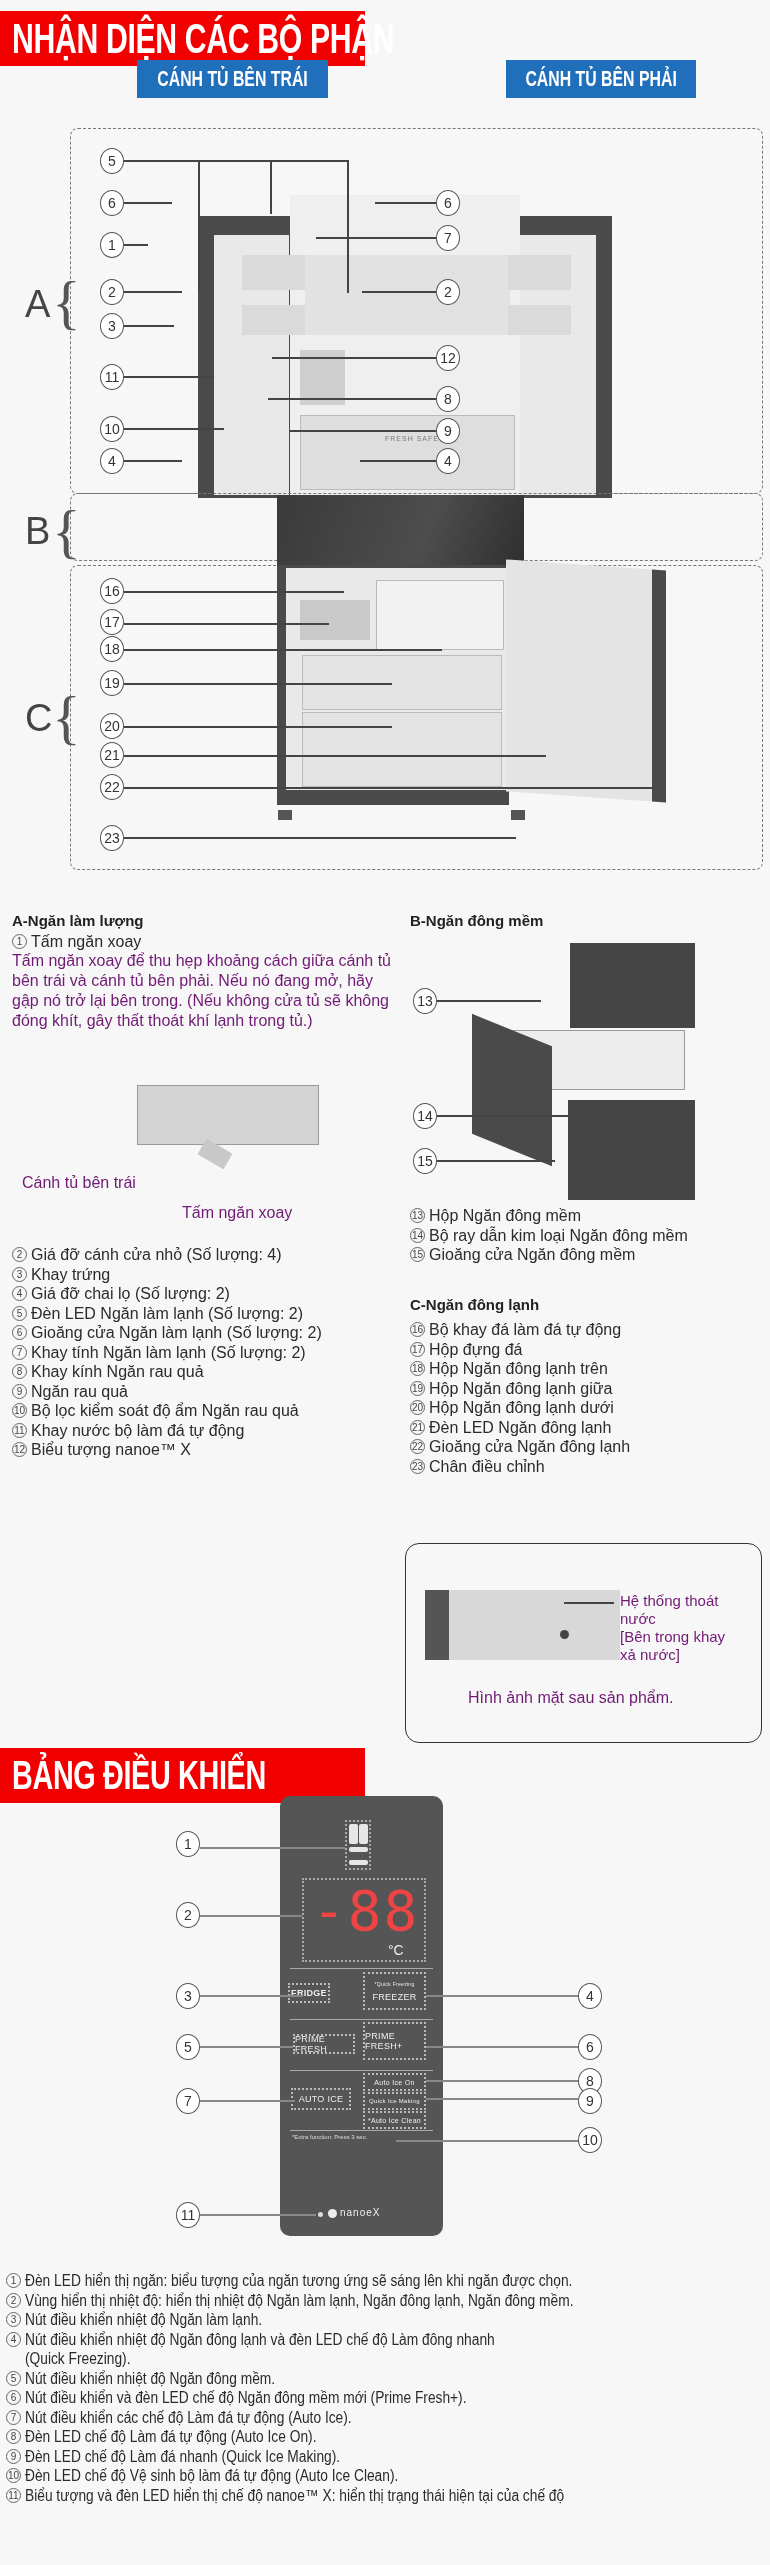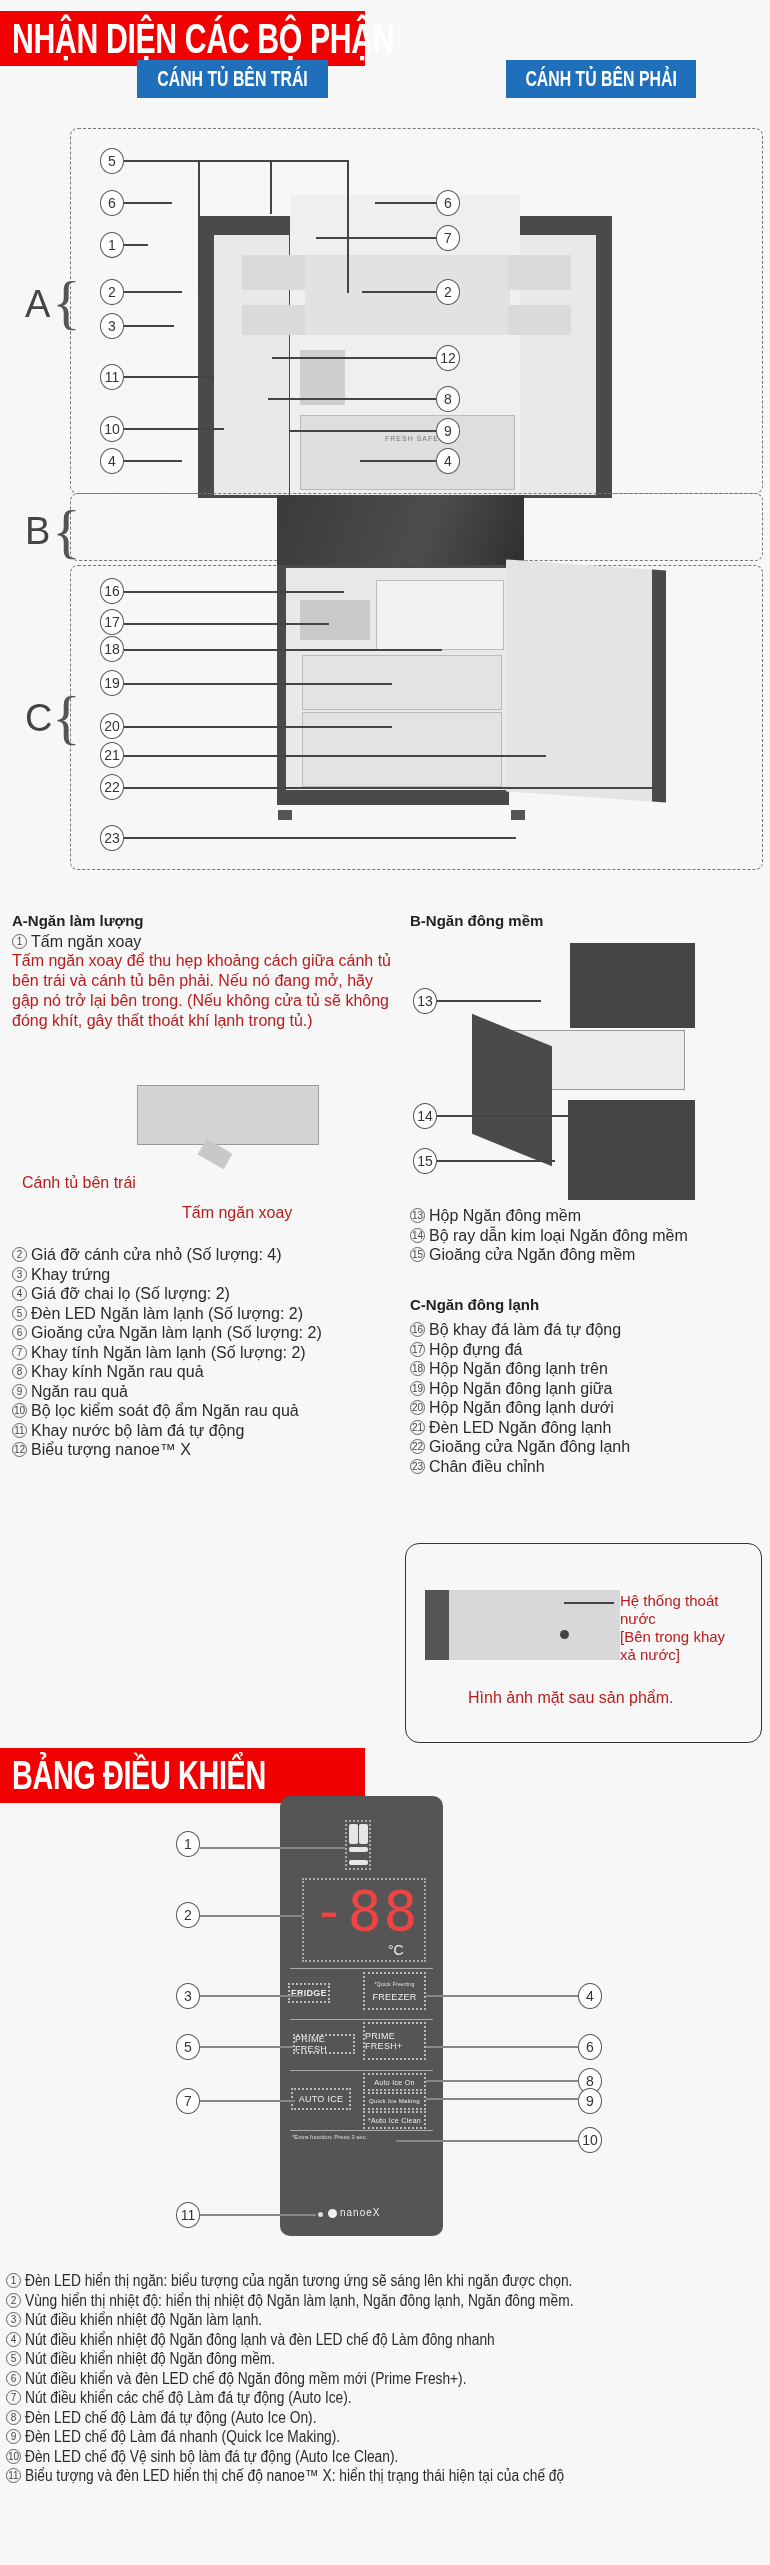--- a/index.html
+++ b/index.html
@@ -9,21 +9,21 @@
   .banner span { display: inline-block; transform: scaleX(0.72); transform-origin: left; white-space: nowrap; }
   .subbanner { background: #1f6fba; color: #fff; font-weight: bold; display: flex; align-items: center; justify-content: center; }
   .subbanner span { display: inline-block; transform: scaleX(0.72); white-space: nowrap; font-size: 22px; }
   .dashed { border: 1.5px dashed #777; border-radius: 8px; }
   .sectionletter { font-size: 38px; color: #444; font-family: "Liberation Sans", sans-serif; }
   .brace { font-size: 60px; color: #555; font-family: "Liberation Serif", serif; }
   .callout { width: 24px; height: 26px; border: 1.2px solid #555; border-radius: 50%; background: #fff; font-size: 14px; display: flex; align-items: center; justify-content: center; color: #333; }
   .line { background: #444; }
   .dot { width: 9px; height: 9px; border-radius: 50%; background: #444; }
   .heading { font-weight: bold; font-size: 15px; color: #222; }
-  .txt { font-size: 16px; line-height: 20px; color: #b91c1c; }
+  .txt { font-size: 16px; line-height: 20px; color: #701a75; }
   .list-item { font-size: 16px; line-height: 19.5px; white-space: nowrap; display: flex; align-items: center; }
   .num { display: inline-flex; width: 15px; height: 15px; border: 1px solid #666; border-radius: 50%; font-size: 10px; align-items: center; justify-content: center; margin-right: 4px; color: #444; flex-shrink: 0; }
   .ctl-list .list-item { font-size: 16px; line-height: 19.5px; transform-origin: left; }
   .ctl-list .list-item .t { display: inline-block; transform: scaleX(0.86); transform-origin: left; }
   .panel { background: #555; border-radius: 10px; }
   .pbtn { border: 2px dotted #bbb; color: #eee; font-size: 9px; display: flex; align-items: center; justify-content: center; letter-spacing: 0.3px; }
   .seg { background: #e6e6e6; border-radius: 2px; position: absolute; }
   .fridge { background: #4a4a4a; }
   .interior { background: #e9e9e9; }
 </style>
@@ -344,20 +344,23 @@
       <span class="t">Vùng hiển thị nhiệt độ: hiển thị nhiệt độ Ngăn làm lạnh, Ngăn đông lạnh, Ngăn đông mềm.</span>
     </div>
   <div class="list-item">
       <span class="num">3</span>
       <span class="t">Nút điều khiển nhiệt độ Ngăn làm lạnh.</span>
     </div>
   <div class="list-item">
       <span class="num">4</span>
       <span class="t">Nút điều khiển nhiệt độ Ngăn đông lạnh và đèn LED chế độ Làm đông nhanh</span>
     </div>
+  <div class="list-item" style="padding-left:19px;">
+      <span class="t">(Quick Freezing).</span>
+    </div>
   <div class="list-item">
       <span class="num">5</span>
       <span class="t">Nút điều khiển nhiệt độ Ngăn đông mềm.</span>
     </div>
   <div class="list-item">
       <span class="num">6</span>
       <span class="t">Nút điều khiển và đèn LED chế độ Ngăn đông mềm mới (Prime Fresh+).</span>
     </div>
   <div class="list-item">
       <span class="num">7</span>

